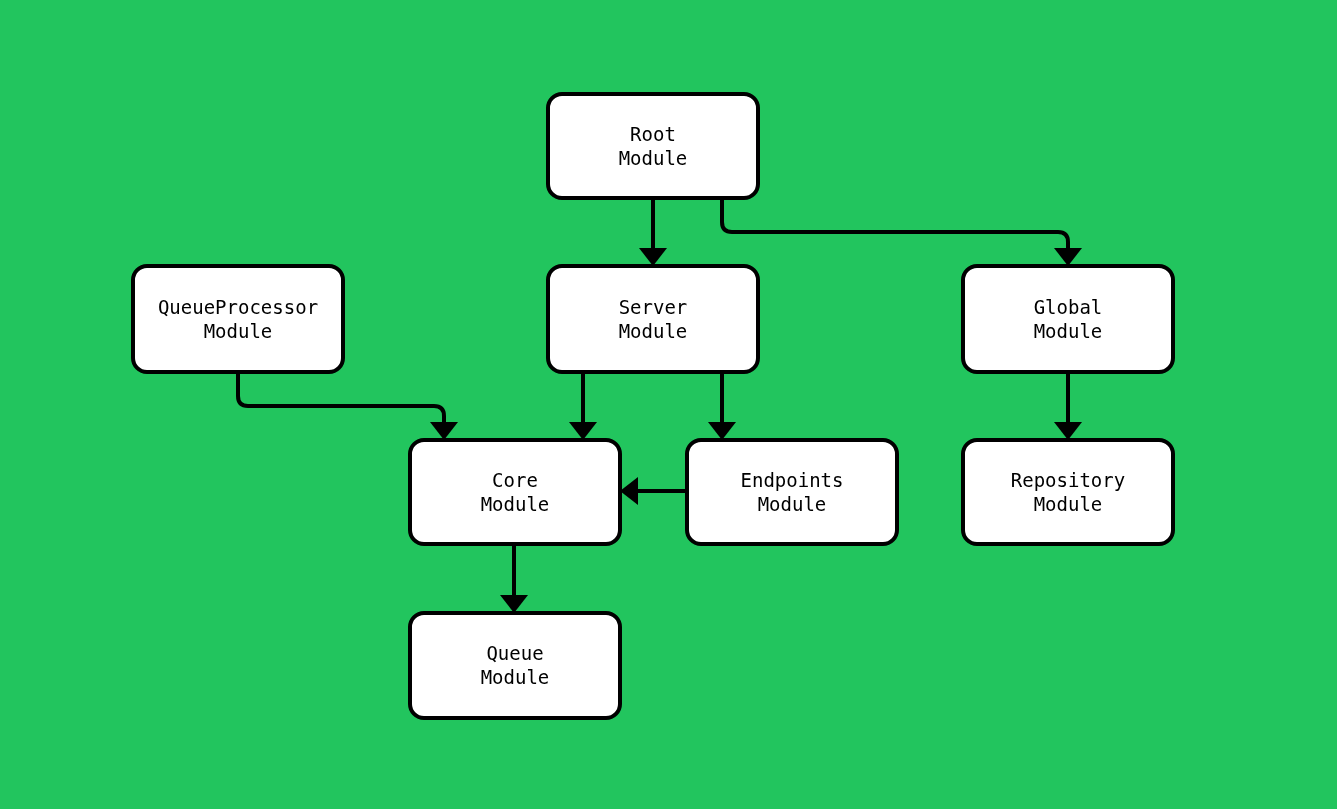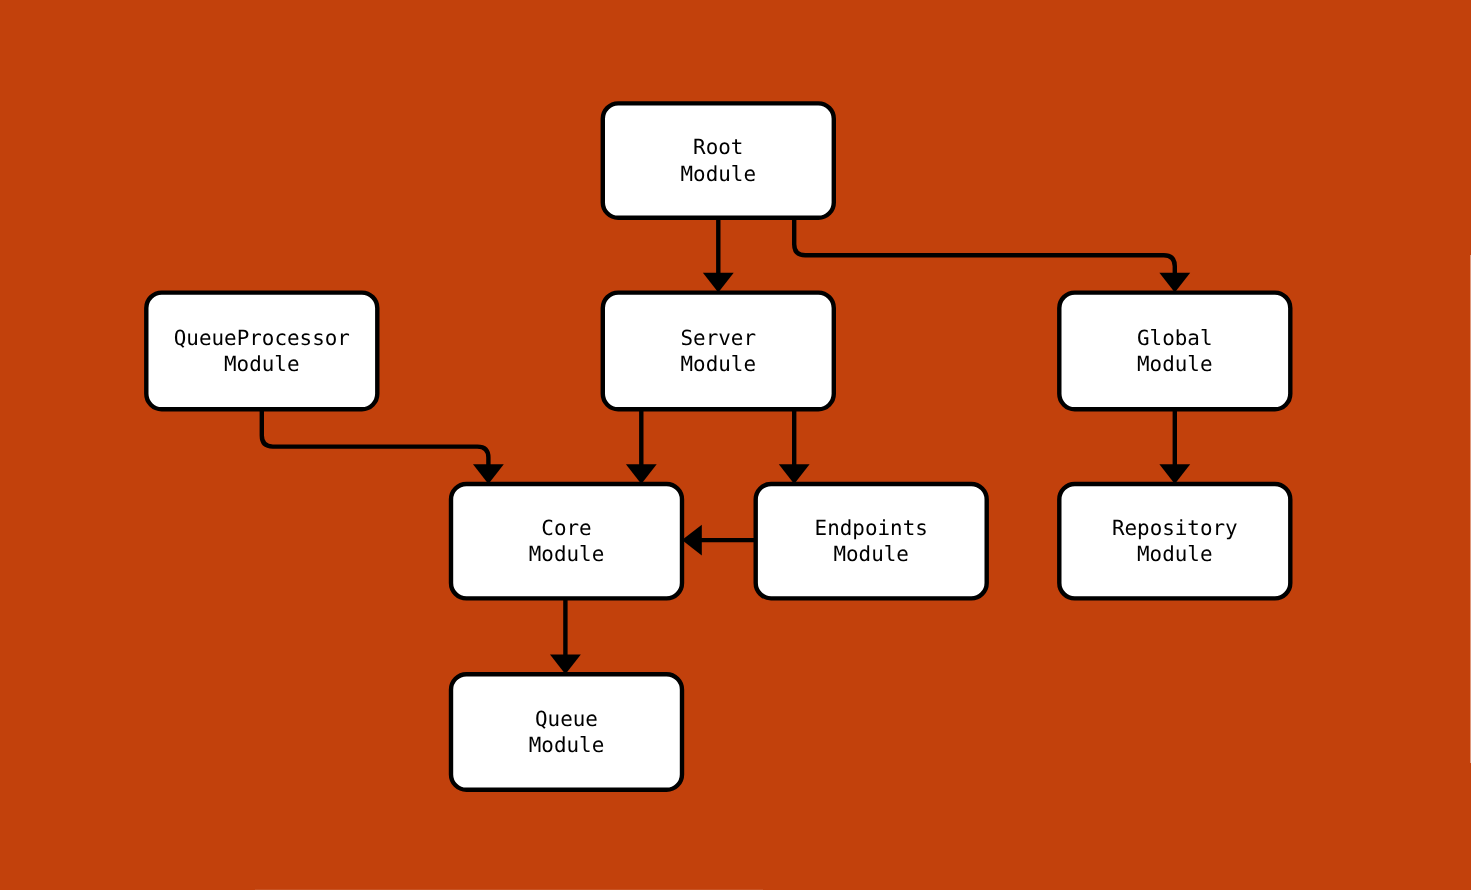--- a/index.html
+++ b/index.html
@@ -10,21 +10,21 @@
   body {
     width: 1337px;
     height: 809px;
     overflow: hidden;
     font-family: "DejaVu Sans Mono", monospace;
   }
   #diagram-root {
     position: relative;
     width: 1337px;
     height: 809px;
-    background: #c2410c;
+    background: #22c55e;
   }
   svg.canvas {
     display: block;
     width: 1337px;
     height: 809px;
   }
   .node-box {
     fill: #ffffff;
     stroke: #000000;
     stroke-width: 4;

